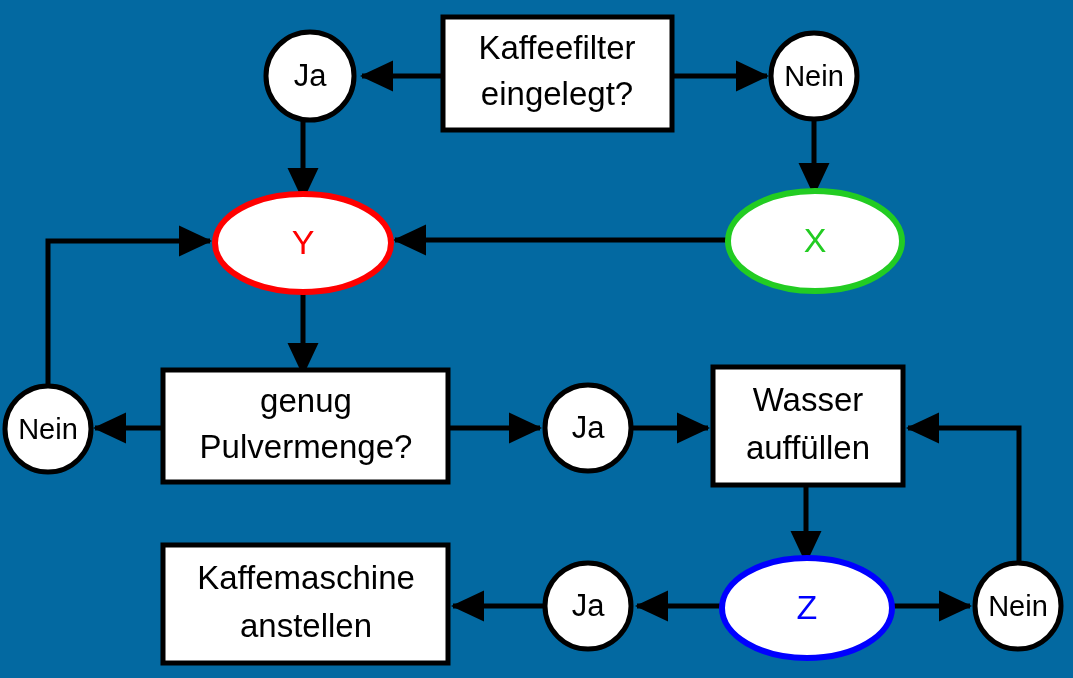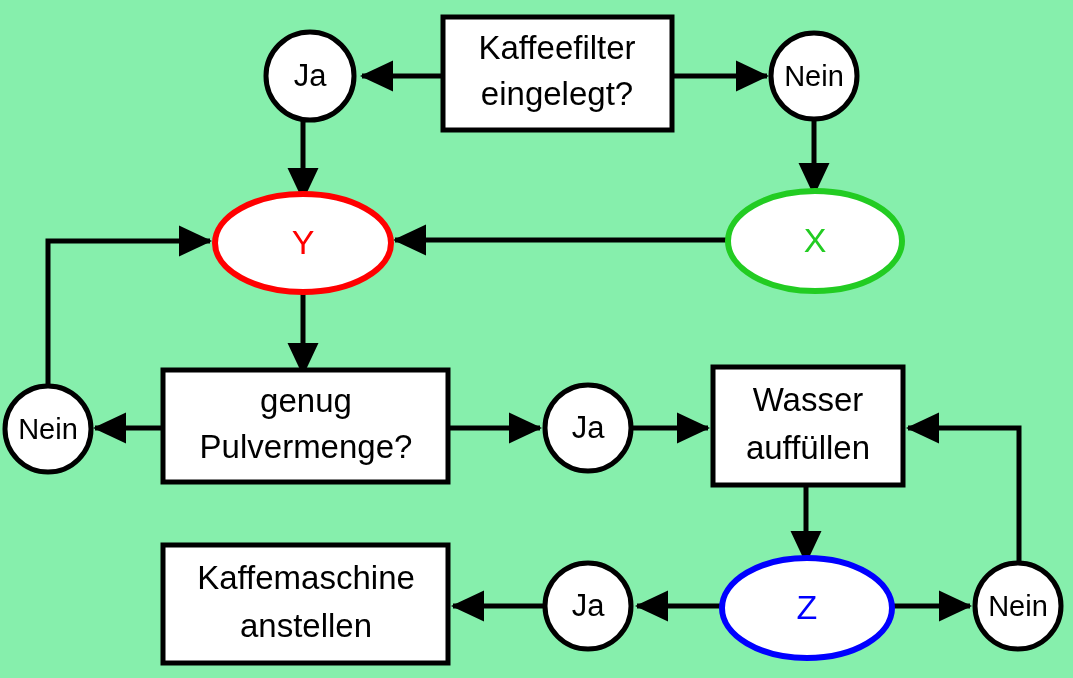--- a/index.html
+++ b/index.html
@@ -7,21 +7,21 @@
     padding: 0;
     background: #ffffff;
   }
   body {
     font-family: "Liberation Sans", sans-serif;
   }
   #diagram-canvas {
     position: relative;
     width: 1073px;
     height: 678px;
-    background: #86efac;
+    background: #0369a1;
     overflow: hidden;
     text-align: center;
   }
   #flow-svg {
     position: absolute;
     left: 0;
     top: 0;
     width: 1073px;
     height: 678px;
   }

